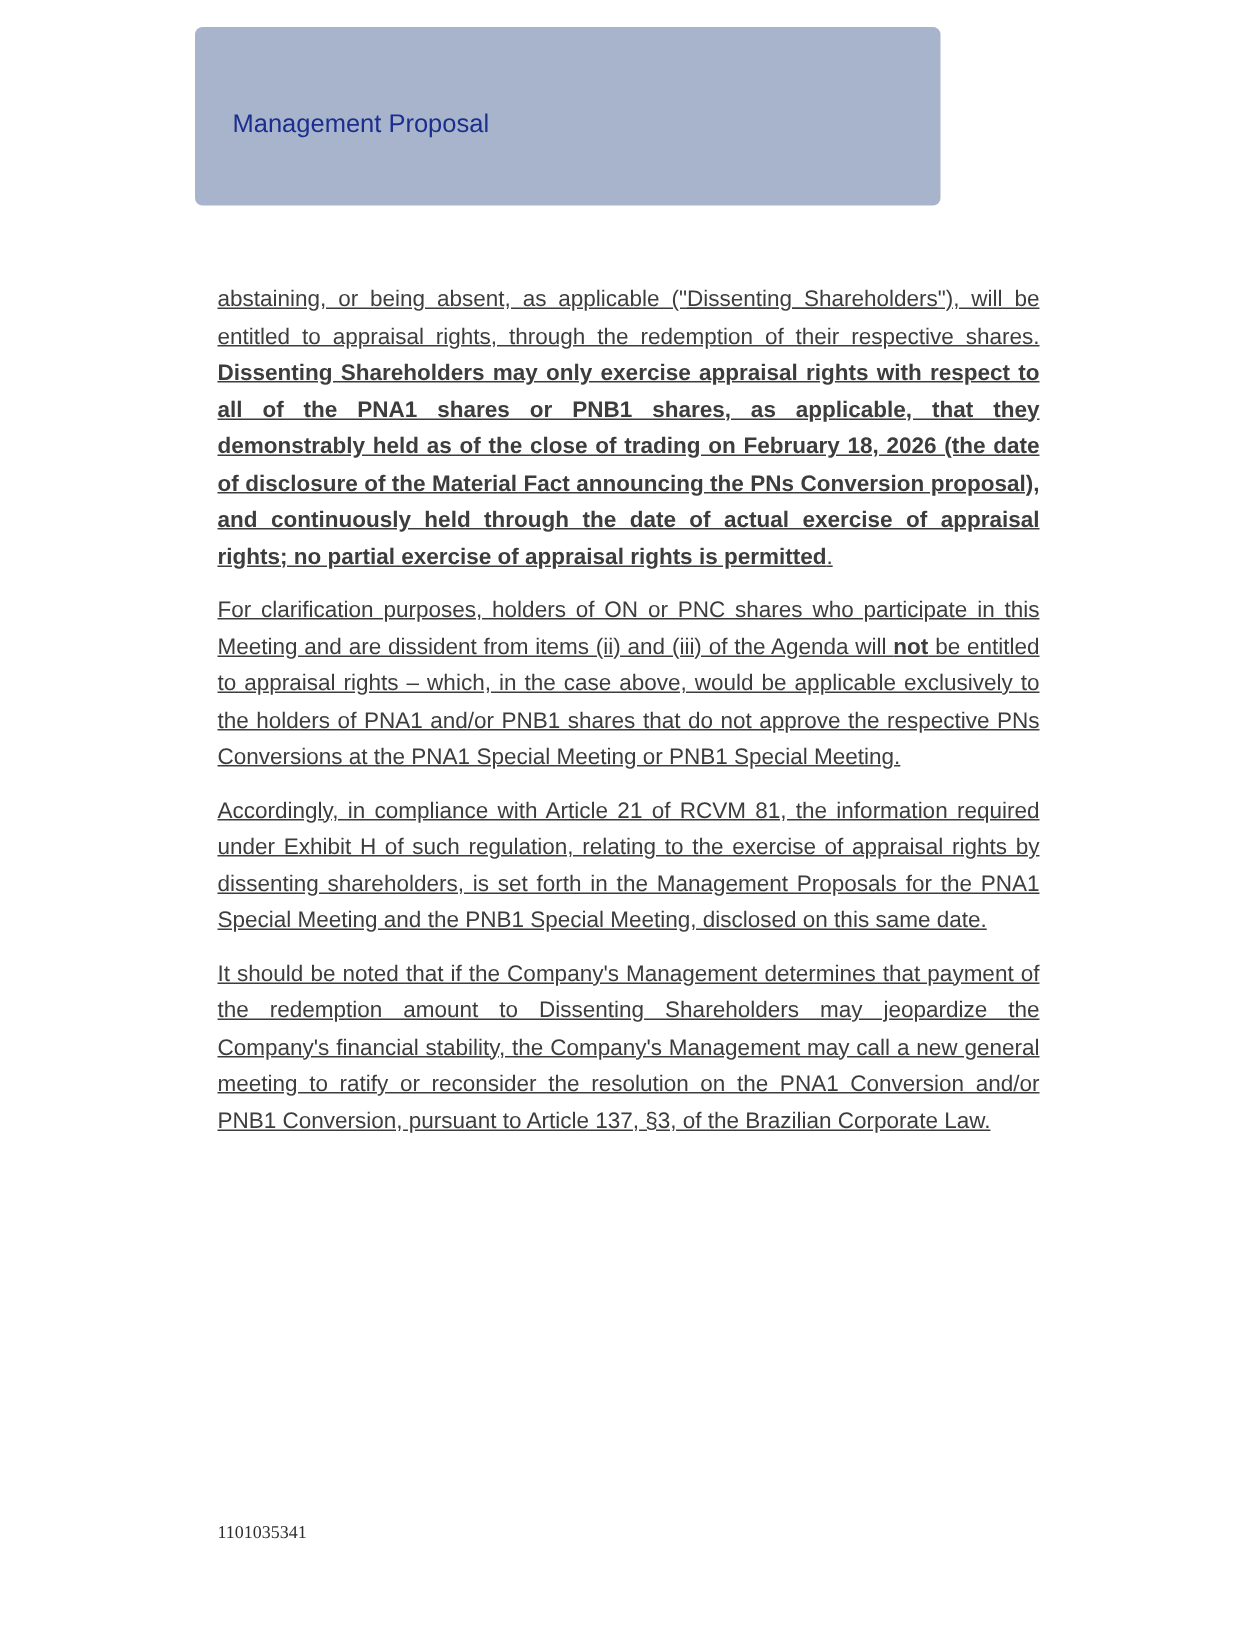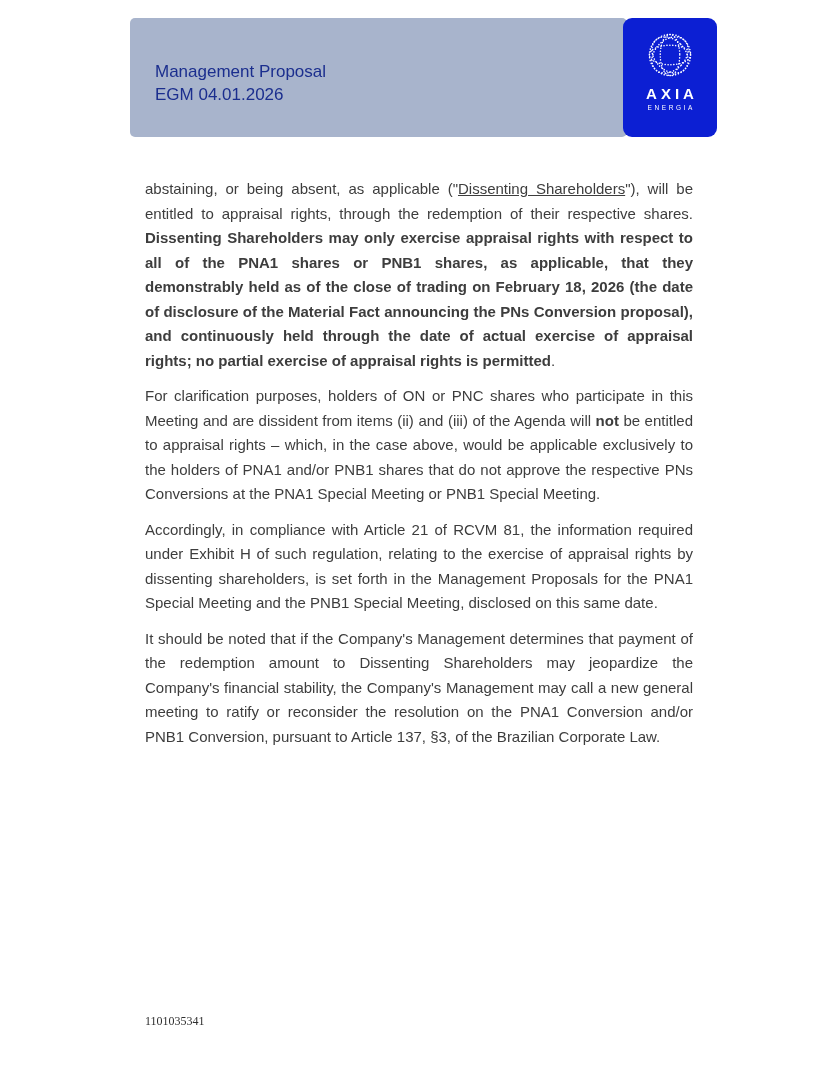--- a/index.html
+++ b/index.html
@@ -48,26 +48,27 @@
   }
   .brand-sub {
     color: #ffffff;
     font-size: 6.5px; letter-spacing: 2.6px; text-indent: 2.6px;
     margin-top: 3px; line-height: 7px;
   }
 
   
   .body-text {
     position: absolute;
-    left: 145px; top: 177px;
+    left: 145px; top: 188px;
     width: 548px;
     font-size: 15px;
     line-height: 24.5px;
     color: #3d3d3d;
     text-align: justify;
+    text-decoration: underline;
   }
   .para { margin: 0 0 11px 0; }
   .bold { font-weight: bold; }
   .underline { text-decoration: underline; }
 
   
   .footer {
     position: absolute;
     left: 145px; top: 1014px;
     font-family: Liberation Serif, serif;
@@ -76,39 +77,23 @@
   }
 </style>
 </head>
 <body>
 
 <div class="page">
 
   <div class="banner" style="background: rgb(168, 180, 204);">
     <div class="title" style="color: rgb(27, 46, 142);">
       <div>Management Proposal</div>
-      <div>EGM 04.01.2026</div>
     </div>
   </div>
 
-  <div class="logo" style="background: rgb(12, 31, 211);">
-    <span class="logo-icon">
-      <svg viewBox="0 0 48 48" width="52" height="52">
-        <g fill="none" stroke="#ffffff" stroke-width="1.4" stroke-linecap="round" stroke-dasharray="0.1 2.6">
-          <circle cx="24" cy="24" r="19"></circle>
-          <ellipse cx="24" cy="24" rx="9" ry="19"></ellipse>
-          <ellipse cx="24" cy="24" rx="19" ry="9"></ellipse>
-          <ellipse cx="24" cy="24" rx="14" ry="19" transform="rotate(45 24 24)"></ellipse>
-          <ellipse cx="24" cy="24" rx="14" ry="19" transform="rotate(-45 24 24)"></ellipse>
-        </g>
-      </svg>
-    </span>
-    <div class="brand">AXIA</div>
-    <div class="brand-sub">ENERGIA</div>
-  </div>
 
   <div class="body-text">
       <p class="para"><span>abstaining, or being absent, as applicable ("</span><span class="underline">Dissenting Shareholders</span><span>"), will be entitled to appraisal rights, through the redemption of their respective shares. </span><span class="bold">Dissenting Shareholders may only exercise appraisal rights with respect to all of the PNA1 shares or PNB1 shares, as applicable, that they demonstrably held as of the close of trading on February 18, 2026 (the date of disclosure of the Material Fact announcing the PNs Conversion proposal), and continuously held through the date of actual exercise of appraisal rights; no partial exercise of appraisal rights is permitted</span><span>.</span></p>
       <p class="para"><span>For clarification purposes, holders of ON or PNC shares who participate in this Meeting and are dissident from items (ii) and (iii) of the Agenda will </span><span class="bold">not</span><span> be entitled to appraisal rights – which, in the case above, would be applicable exclusively to the holders of PNA1 and/or PNB1 shares that do not approve the respective PNs Conversions at the PNA1 Special Meeting or PNB1 Special Meeting.</span></p>
       <p class="para"><span>Accordingly, in compliance with Article 21 of RCVM 81, the information required under Exhibit H of such regulation, relating to the exercise of appraisal rights by dissenting shareholders, is set forth in the Management Proposals for the PNA1 Special Meeting and the PNB1 Special Meeting, disclosed on this same date.</span></p>
       <p class="para"><span>It should be noted that if the Company's Management determines that payment of the redemption amount to Dissenting Shareholders may jeopardize the Company's financial stability, the Company's Management may call a new general meeting to ratify or reconsider the resolution on the PNA1 Conversion and/or PNB1 Conversion, pursuant to Article 137, §3, of the Brazilian Corporate Law.</span></p>
     </div>
 
   <div class="footer">1101035341</div>
 

